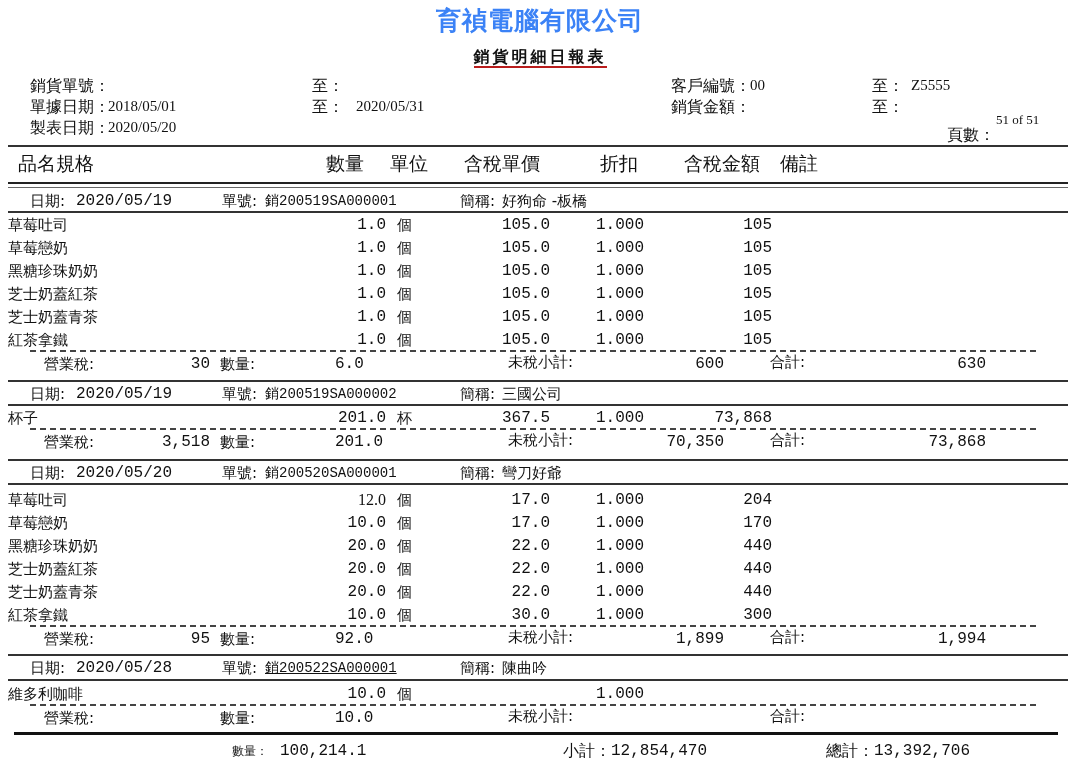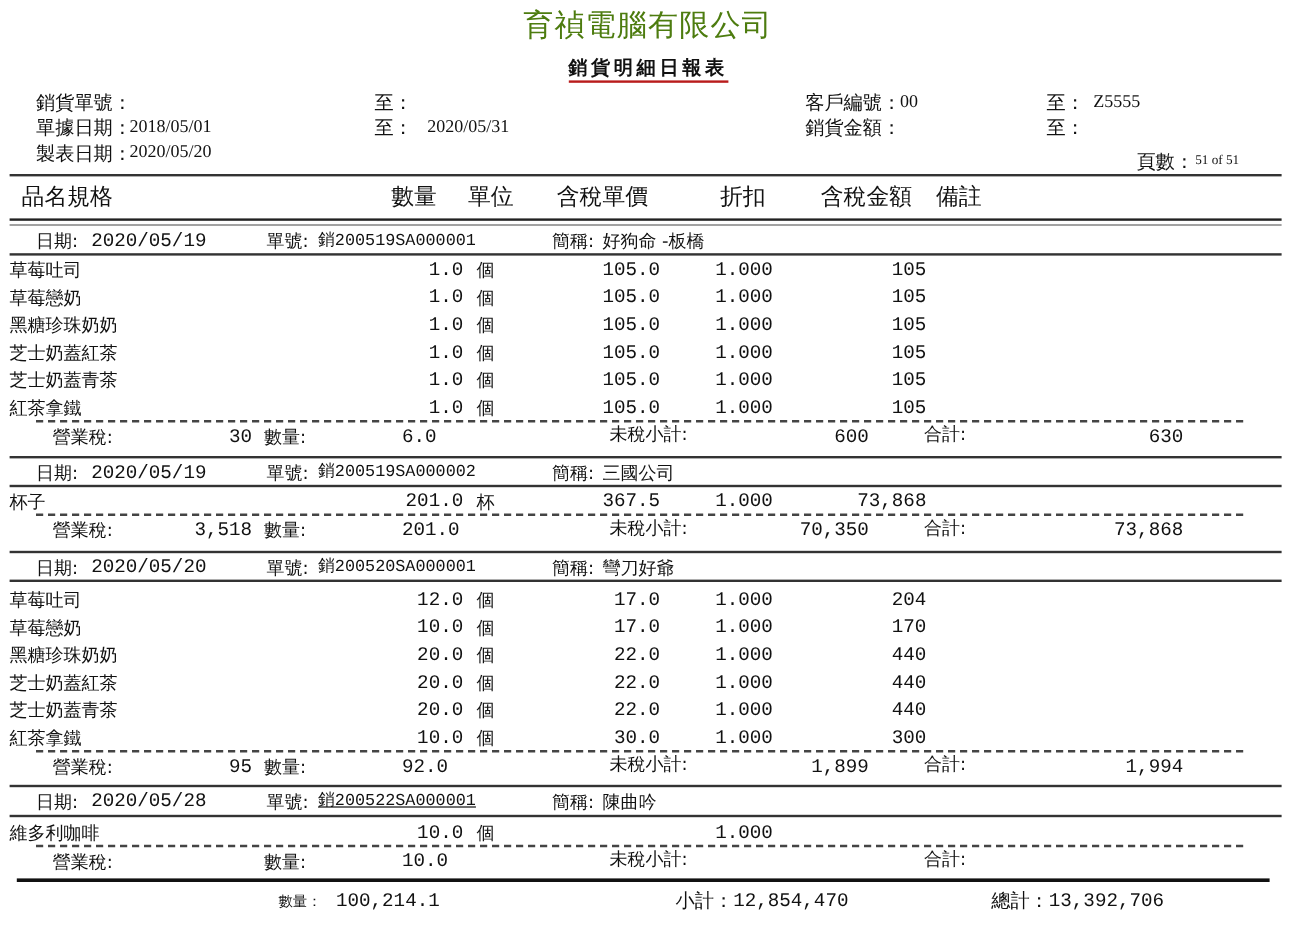--- a/index.html
+++ b/index.html
@@ -1,19 +1,19 @@
 <!DOCTYPE html>
 <html><head>
 <meta charset="utf-8">
 <style>
   html, body { margin:0; padding:0; background:#fff; }
   body { width:1080px; height:772px; position:relative; overflow:hidden; color:#111;
          font-family:"Liberation Serif","DejaVu Serif",serif; }
   .abs { position:absolute; white-space:nowrap; }
-  .title { left:0; width:1080px; text-align:center; top:4px; font-size:25px; color:#4d7c0f; letter-spacing:1px; }
+  .title { left:0; width:1080px; text-align:center; top:4px; font-size:25px; color:#3b82f6; letter-spacing:1px;font-weight:bold; }
   .subtitle { left:0; width:1080px; text-align:center; top:47px; font-size:16px; letter-spacing:3px; }
   .subtitle span { border-bottom:2px solid #b91c1c; padding-bottom:1px; font-weight:bold; }
   .hdr { font-size:16px; }
   .sans { font-family:"DejaVu Sans","Liberation Sans",sans-serif; }
   .col-h { font-size:19px; top:151px; }
   .hline { position:absolute; height:0; border-top:2px solid #333; }
   .dline { position:absolute; height:3px; border-top:2px solid #222; border-bottom:1px solid #666; }
   .dash { position:absolute; height:0; border-top:2px dashed #444; }
   .thick { position:absolute; height:0; border-top:3px solid #111; }
   .r { text-align:right; }
@@ -37,21 +37,21 @@
   <div class="abs hdr" style="left:30px;top:118px;">製表日期：</div>
   <div class="abs hdr" style="left:108px;top:119px;font-size:15px;">2020/05/20</div>
 
   <div class="abs hdr" style="left:671px;top:76px;">客戶編號：</div>
   <div class="abs hdr" style="left:750px;top:77px;font-size:15px;">00</div>
   <div class="abs hdr" style="left:872px;top:76px;">至：</div>
   <div class="abs hdr" style="left:911px;top:77px;font-size:15px;">Z5555</div>
   <div class="abs hdr" style="left:671px;top:97px;">銷貨金額：</div>
   <div class="abs hdr" style="left:872px;top:97px;">至：</div>
   <div class="abs hdr" style="left:947px;top:125px;">頁數：</div>
-  <div class="abs hdr" style="left:996px;top:128px;font-size:11px;">51 of 51</div>
+  <div class="abs hdr" style="left:996px;top:112px;font-size:13px;">51 of 51</div>
 </div>
 
 <div class="hline" style="left:8px;width:1060px;top:145px;"></div>
 
 <div>
   <div class="abs col-h sans" style="left:18px;">品名規格</div>
   <div class="abs col-h sans" style="left:326px;">數量</div>
   <div class="abs col-h sans" style="left:390px;">單位</div>
   <div class="abs col-h sans" style="left:464px;">含稅單價</div>
   <div class="abs col-h sans" style="left:600px;">折扣</div>
@@ -167,21 +167,21 @@
   <div class="cell name" style="left:30px;top:463px;">日期:</div>
   <div class="cell num" style="left:76px;top:463px;">2020/05/20</div>
   <div class="cell name" style="left:222px;top:463px;">單號:</div>
   <div class="cell num" style="left:265px;top:463px;font-size:14px;">銷200520SA000001</div>
   <div class="cell name" style="left:460px;top:463px;">簡稱:</div>
   <div class="cell name" style="left:502px;top:463px;">彎刀好爺</div>
   <div class="hline" style="left:8px;width:1060px;top:483px;"></div>
 
   <div>
     <div class="cell name" style="left:8px;top:490px;">草莓吐司</div>
-    <div class="cell num r" style="left:300px;width:86px;top:490px;">12.0</div>
+    <div class="cell num r" style="left:300px;width:86px;top:490px;font-family:Liberation Serif, serif;">12.0</div>
     <div class="cell name" style="left:397px;top:490px;">個</div>
     <div class="cell num r" style="left:460px;width:90px;top:490px;">17.0</div>
     <div class="cell num" style="left:596px;top:490px;">1.000</div>
     <div class="cell num r" style="left:680px;width:92px;top:490px;">204</div>
   </div>
   <div>
     <div class="cell name" style="left:8px;top:513px;">草莓戀奶</div>
     <div class="cell num r" style="left:300px;width:86px;top:513px;">10.0</div>
     <div class="cell name" style="left:397px;top:513px;">個</div>
     <div class="cell num r" style="left:460px;width:90px;top:513px;">17.0</div>

